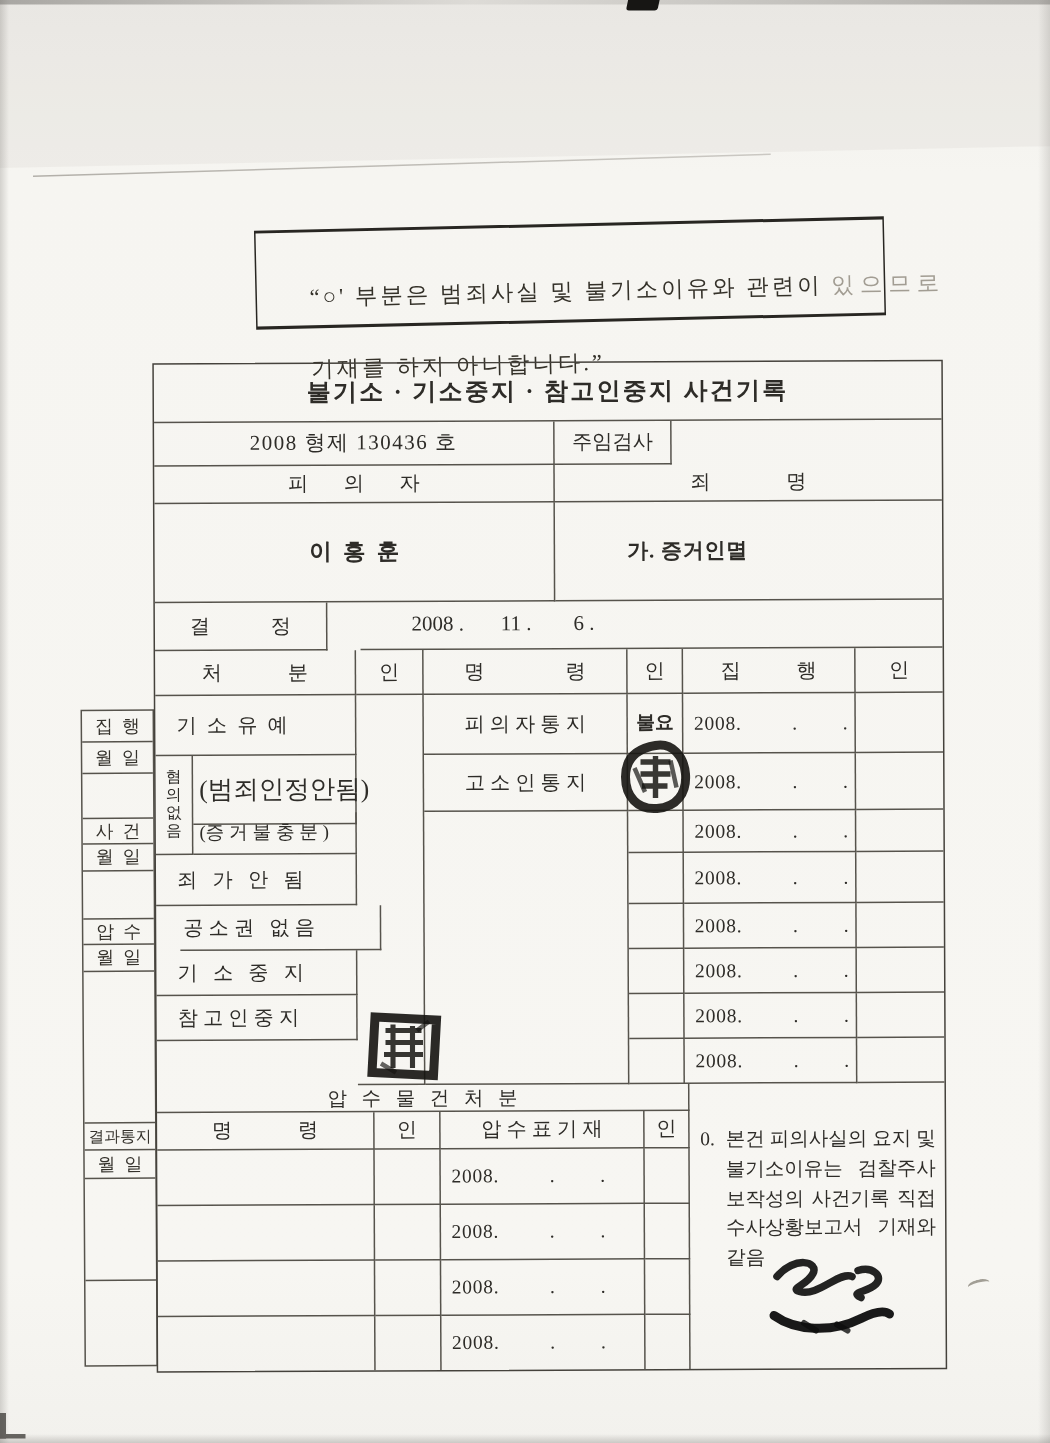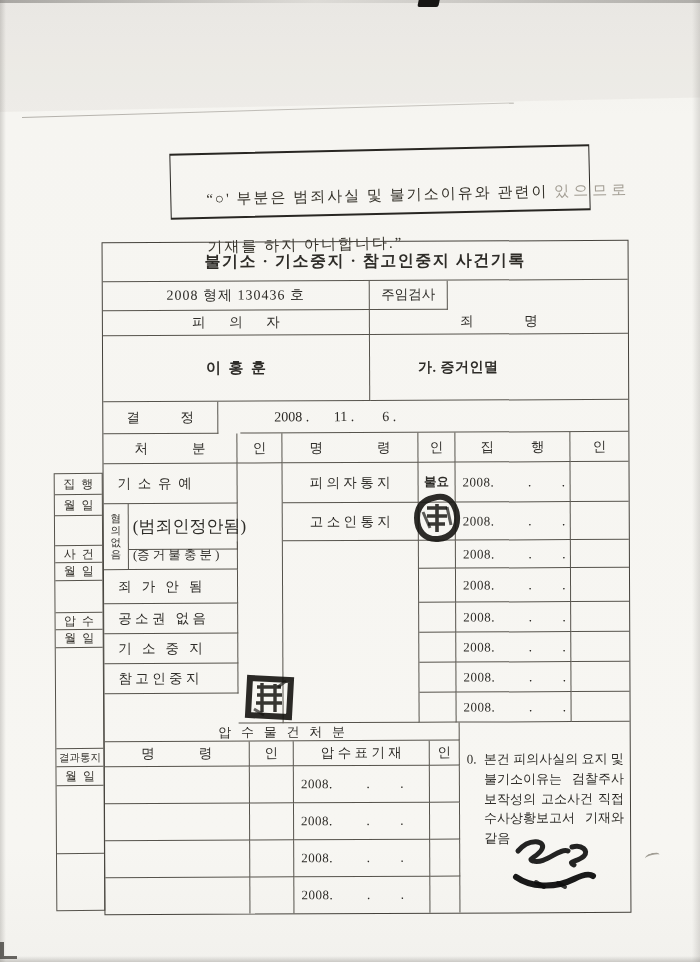--- a/index.html
+++ b/index.html
@@ -138,21 +138,21 @@
     <div class="tc bb ctr" style="left:467px;top:191px;width:58px;height:30px">인</div>
 
     <div class="tc br bb" style="left:0;top:221px;width:134px;height:40px;padding-left:14px">기  소  유  예</div>
     <div class="tc br bb vert" style="left:0;top:261px;width:25px;height:66px">혐
 의
 없
 음</div>
     <div class="tc br bb" style="left:25px;top:261px;width:109px;height:46px;padding-left:4px;font-size:17px">(범죄인정안됨)</div>
     <div class="tc br bb" style="left:25px;top:299px;width:109px;height:28px;padding-left:4px;font-size:12.5px">(증 거 불 충 분 )</div>
     <div class="tc br bb" style="left:0;top:327px;width:134px;height:34px;padding-left:14px">죄   가   안   됨</div>
-    <div class="tc br bb" style="left:0;top:361px;width:134px;height:30px;padding-left:14px">공 소 권   없 음</div>
+    <div class="tc br bb" style="left:16px;top:361px;width:134px;height:30px;padding-left:2px">공 소 권   없 음</div>
     <div class="tc br bb" style="left:0;top:421px;width:134px;height:30px;padding-left:14px">참 고 인 중 지</div>
     <div class="tc br bb" style="left:0;top:391px;width:134px;height:30px;padding-left:14px">기   소   중   지</div>
 
     <div class="tc br bb" style="left:134px;top:221px;width:45px;height:260px"></div>
 
     <div class="tc br bb ctr" style="left:179px;top:221px;width:136px;height:40px">피 의 자 통 지</div>
     <div class="tc br bb ctr" style="left:179px;top:261px;width:136px;height:38px">고 소 인 통 지</div>
     <div class="tc br bb" style="left:179px;top:299px;width:136px;height:182px"></div>
 
     <div class="tc br bb ctr b" style="left:315px;top:221px;width:37px;height:40px;font-size:12.5px">불요</div>
@@ -185,21 +185,21 @@
     <div class="tc br bb ctr" style="left:0;top:481px;width:355px;height:18px;font-size:13px">압   수   물   건   처   분</div>
 
     <div class="tc br bb ctr" style="left:0;top:499px;width:145px;height:25px">명             령</div>
     <div class="tc br bb ctr" style="left:145px;top:499px;width:44px;height:25px">인</div>
     <div class="tc br bb ctr" style="left:189px;top:499px;width:136px;height:25px">압 수 표 기 재</div>
     <div class="tc br bb ctr" style="left:325px;top:499px;width:30px;height:25px">인</div>
 
     <div class="tc remarks-body" style="left:355px;top:499px;width:170px;height:172px">
       <div class="remarks-inner">
         <span class="remarks-no">0.</span>
-        <span class="remarks-txt">본건 피의사실의 요지 및 불기소이유는 검찰주사보작성의 고소사건 직접수사상황보고서 기재와 같음</span>
+        <span class="remarks-txt">본건 피의사실의 요지 및 불기소이유는 검찰주사보작성의 사건기록 직접수사상황보고서 기재와 같음</span>
       </div>
     </div>
 
     <div class="tc br bb" style="left:0;top:524px;width:145px;height:37px"></div>
     <div class="tc br bb" style="left:145px;top:524px;width:44px;height:37px"></div>
     <div class="tc br bb date" style="left:189px;top:524px;width:136px;height:37px">2008.         .        .</div>
     <div class="tc br bb" style="left:325px;top:524px;width:30px;height:37px"></div>
 
     <div class="tc br bb" style="left:0;top:561px;width:145px;height:37px"></div>
     <div class="tc br bb" style="left:145px;top:561px;width:44px;height:37px"></div>

